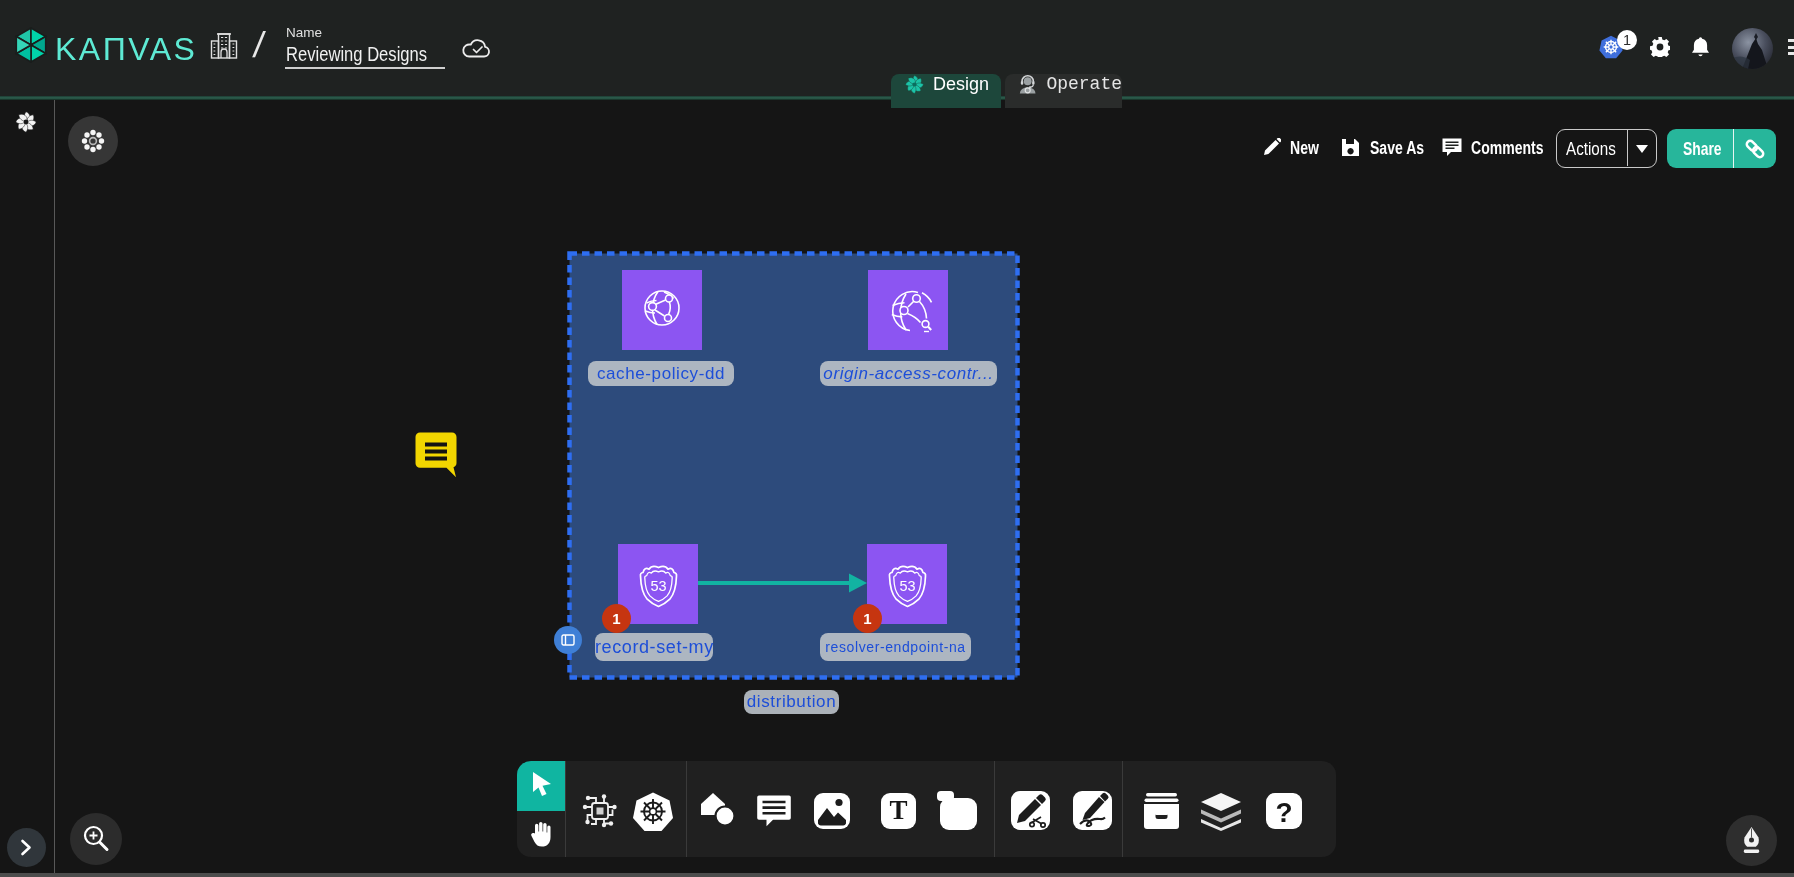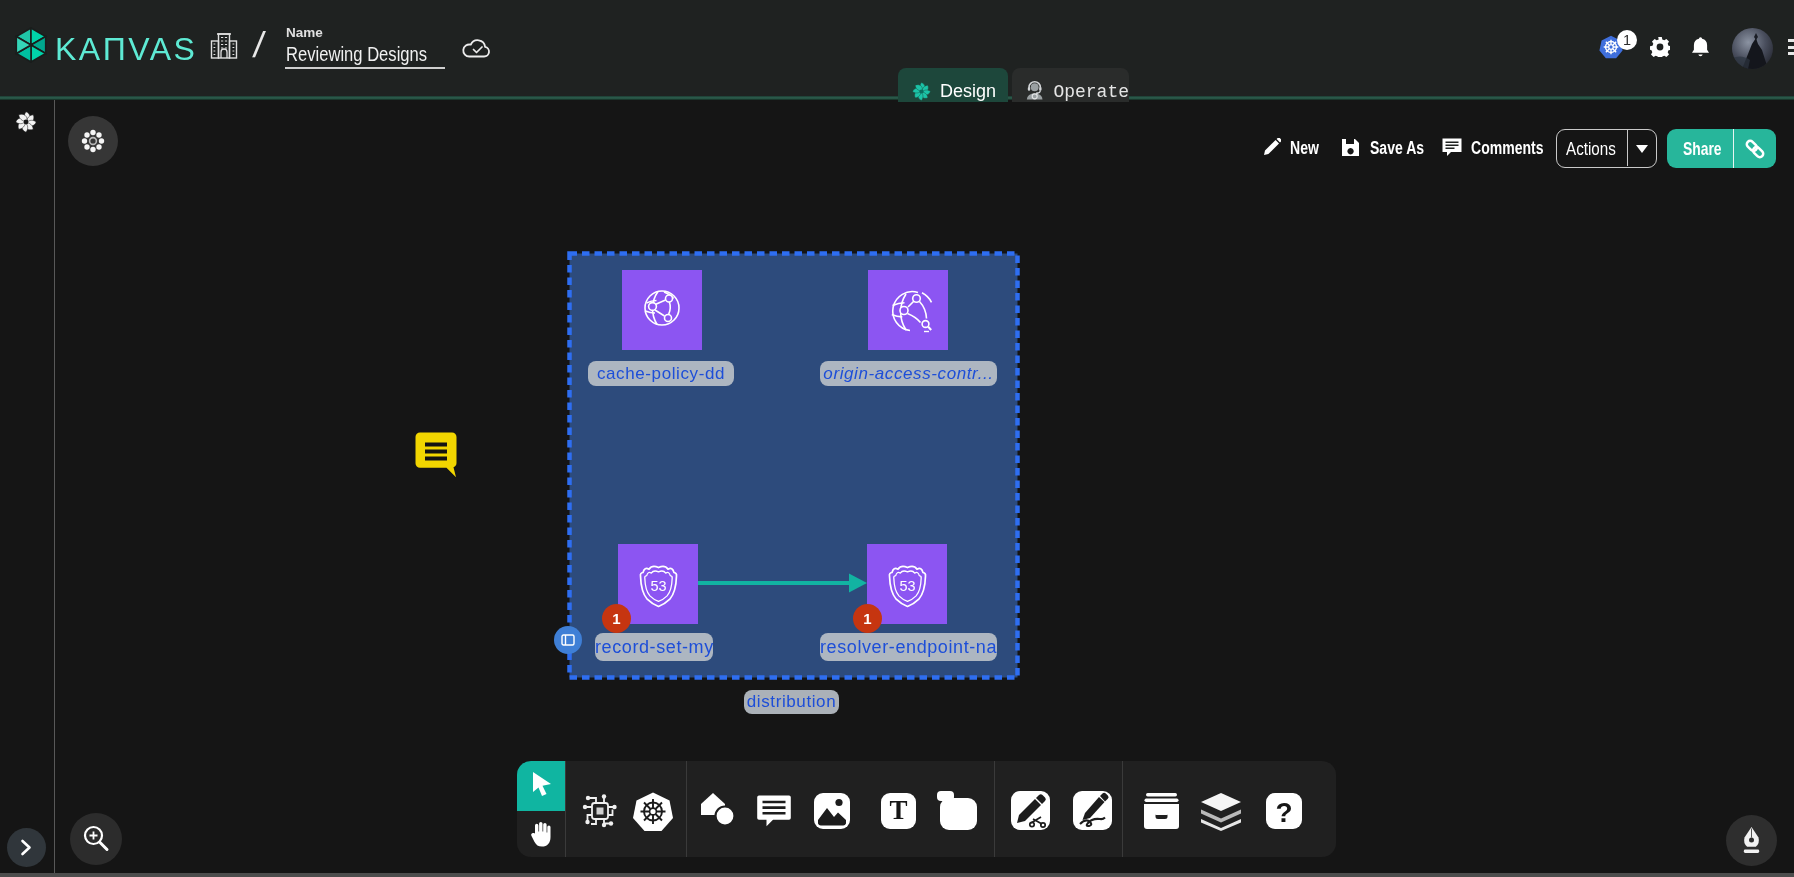--- a/index.html
+++ b/index.html
@@ -9,26 +9,26 @@
   #stage { position:relative; width:1794px; height:877px; }
 
   
   #header { position:absolute; left:0; top:0; width:1794px; height:96px; background:#1f2221; }
   #hline { position:absolute; left:0; top:96px; width:1794px; height:4px;
     background:linear-gradient(#1c3a31,#2e6251,#12291f); }
   #klogo-text { position:absolute; left:55px; top:31px; font-size:32px; font-weight:normal;
     color:#5eead4; letter-spacing:2.5px; }
   #crumb-slash { position:absolute; left:254px; top:24px; font-size:36px; font-weight:300;
     color:#e8e8e8; transform:skewX(-8deg); }
-  #name-label { position:absolute; left:286px; top:25px; font-size:13.5px; font-weight:bold; color:#e0e0e0; }
+  #name-label { position:absolute; left:286px; top:25px; font-size:13.5px; font-weight:normal; color:#e0e0e0; }
   #name-value { position:absolute; left:286px; top:42px; font-size:21px; color:#f0f0f0; transform:scaleX(0.79); transform-origin:left; }
   #name-underline { position:absolute; left:285px; top:67px; width:160px; height:2px; background:#cfcfcf; }
 
-  .tab { position:absolute; top:68px; height:34px; border-radius:8px 8px 0 0;
-    display:flex; align-items:flex-end;margin-left:7px; }
+  .tab { position:absolute; top:74px; height:34px; border-radius:8px 8px 0 0;
+    display:flex; align-items:flex-start; }
   #tab-design { left:891px; width:110px; background:#1d473b; }
   #tab-design span { color:#ffffff; font-size:18px; margin-left:8px; }
   #tab-operate { left:1005px; width:117px; background:#2a2c2b; }
   #tab-operate span { color:#e5e5e5; font-size:18px; margin-left:8px;font-family:Liberation Mono, monospace; }
 
   
   #hamburger div { position:absolute; left:1788px; width:10px; height:3.4px; background:#e8e8e8; }
 
   
   .tbtn { position:absolute; top:138px; color:#fff; font-size:18px; font-weight:bold; transform:scaleX(0.78); transform-origin:left; }
@@ -298,21 +298,21 @@
   </svg>
   <svg class="abs" style="left:885px;top:561px" width="45" height="47" viewBox="0 0 45 47" fill="none" stroke="#fff" stroke-width="1.7">
     <path d="M7 11.5 Q8.5 5.5 13 8.2 Q16.2 3.6 22.5 6.6 Q28.8 3.6 32 8.2 Q36.5 5.5 38 11.5 Q41 12 40.5 15 Q40 31 33.8 38.2 Q29 43 22.5 45.5 Q16 43 11.2 38.2 Q5 31 4.5 15 Q4 12 7 11.5 Z" stroke-linejoin="round"></path>
     <path d="M7 11.5 Q8.5 5.5 13 8.2 Q16.2 3.6 22.5 6.6 Q28.8 3.6 32 8.2 Q36.5 5.5 38 11.5 Q41 12 40.5 15 Q40 31 33.8 38.2 Q29 43 22.5 45.5 Q16 43 11.2 38.2 Q5 31 4.5 15 Q4 12 7 11.5 Z" stroke-linejoin="round" transform="translate(22.5,24.5) scale(0.76) translate(-22.5,-24.5)"></path>
     <text x="22.5" y="29.5" text-anchor="middle" font-size="14.5" fill="#fff" stroke="none" font-family="Liberation Sans">53</text>
   </svg>
 
   <div class="nlabel" style="left:588px;top:361px;width:146px;height:25px;font-size:17px;line-height:25px;">cache-policy-dd</div>
   <div class="nlabel" style="left:820px;top:361px;width:177px;height:25px;font-size:17px;line-height:25px;font-style:italic;">origin-access-contr...</div>
   <div class="nlabel" style="left:595px;top:633px;width:118px;height:28px;font-size:18px;line-height:28px;">record-set-my</div>
-  <div class="nlabel" style="left:820px;top:633px;width:177px;height:28px;font-size:18px;line-height:28px;">resolver-endpoint-na</div>
+  <div class="nlabel" style="left:820px;top:633px;width:151px;height:28px;font-size:14px;line-height:28px;">resolver-endpoint-na</div>
   <div class="nlabel" style="left:744px;top:690px;width:95px;height:24px;font-size:17px;line-height:24px;">distribution</div>
 
   <div class="badge" style="left:602px;top:604px;">1</div>
   <div class="badge" style="left:853px;top:604px;">1</div>
 
   <div class="circle-btn" style="left:554px;top:626px;width:28px;height:28px;background:#3f7fd6;"></div>
   <svg class="abs" style="left:561px;top:634px" width="14" height="12" viewBox="0 0 14 12" fill="none" stroke="#fff" stroke-width="1.4">
     <rect x="1" y="1" width="12" height="10" rx="1.5"></rect>
     <path d="M4.5 1 v10"></path>
   </svg>

